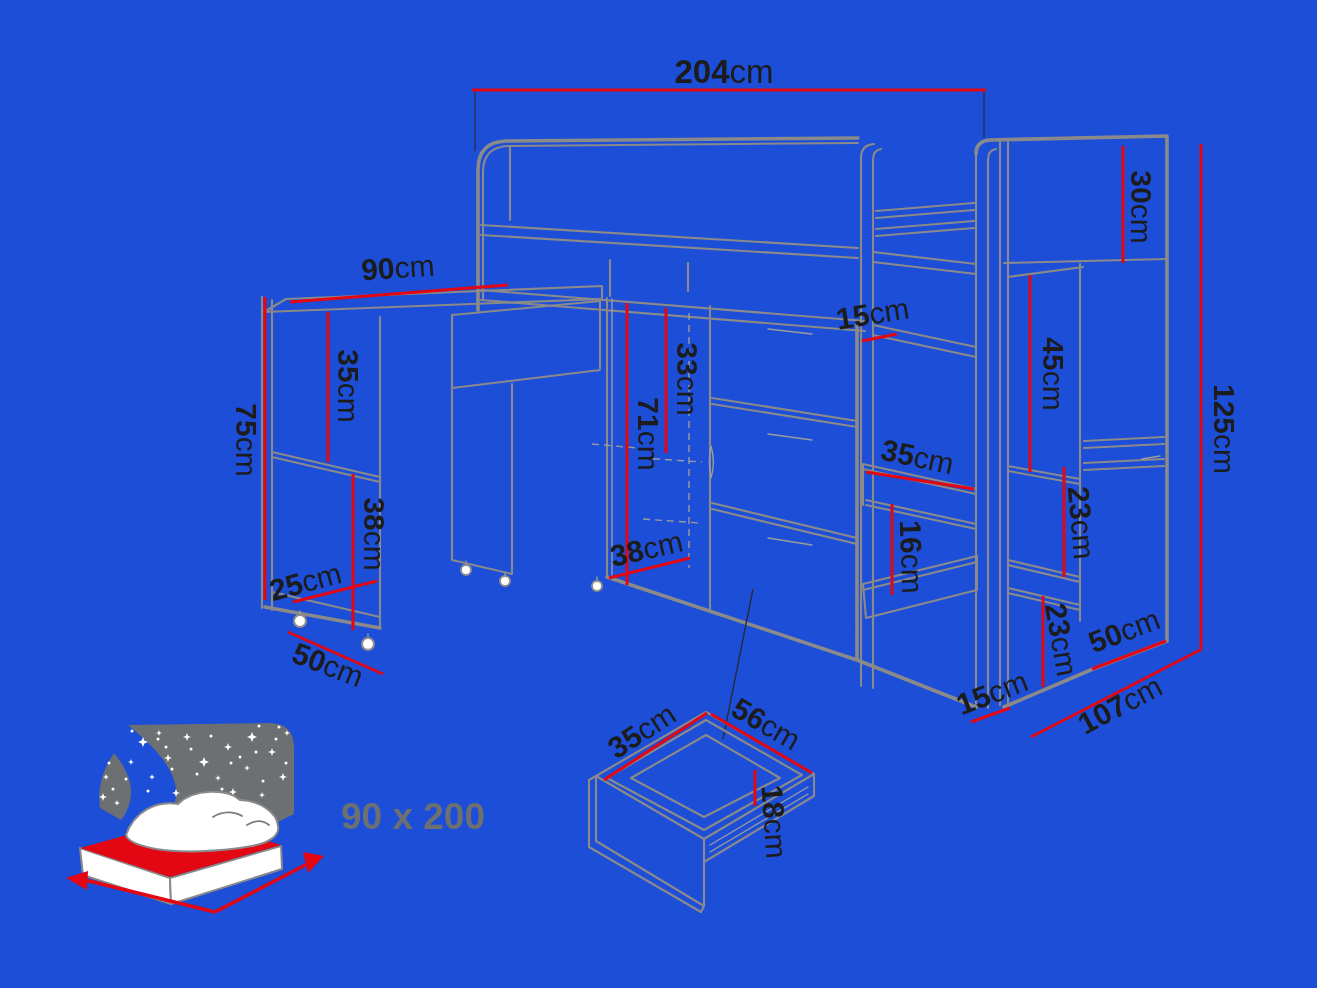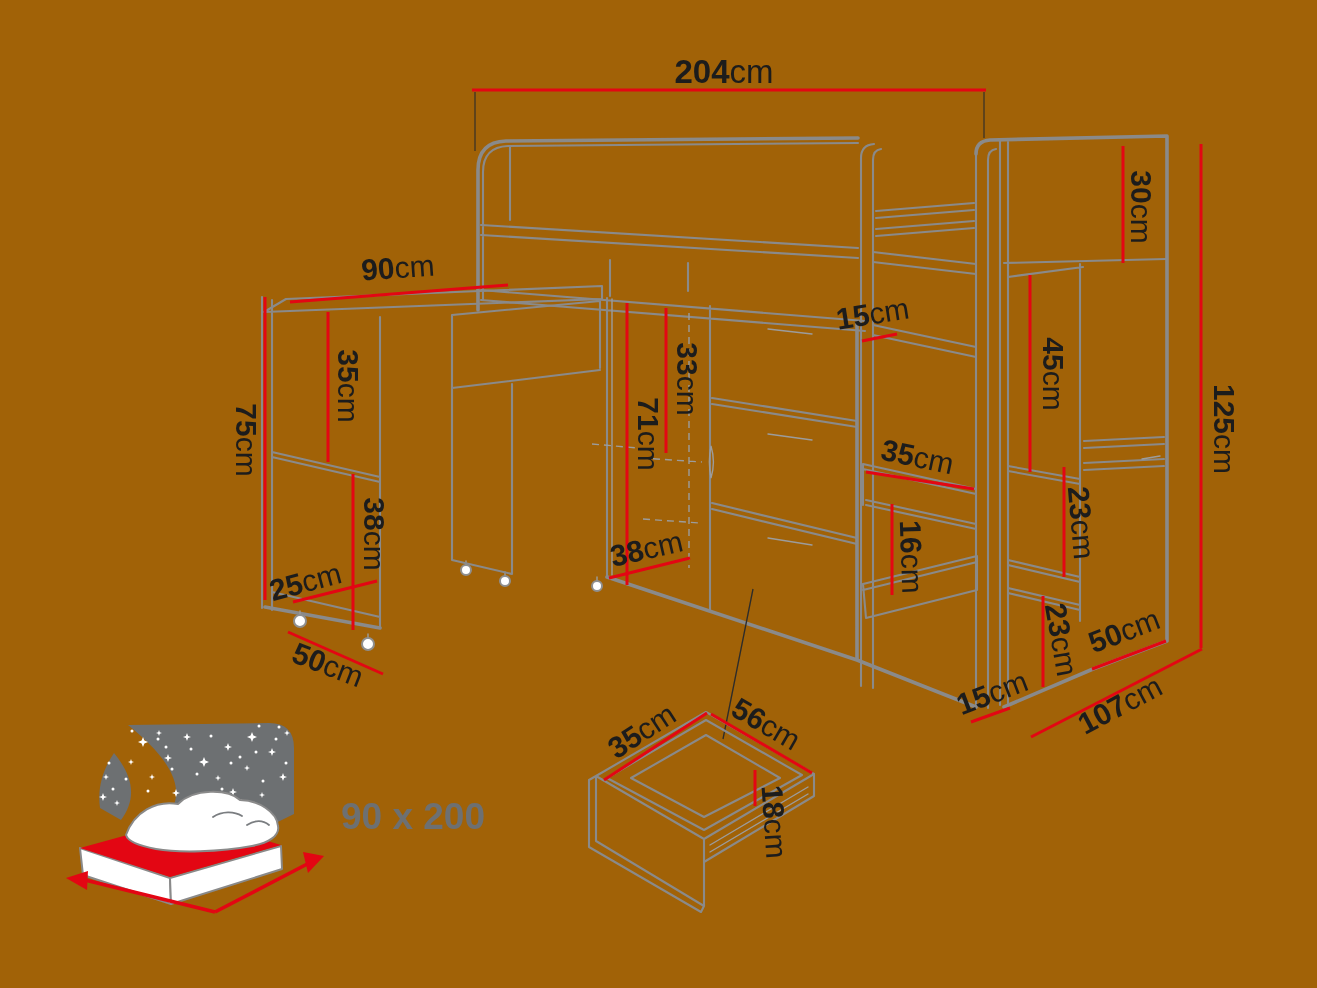--- a/index.html
+++ b/index.html
@@ -1,16 +1,16 @@
 <!DOCTYPE html>
 <html style="--dimension_red: #e30613; --furniture_line: #8a8a8a; --label_text: #1c1c1c; --icon_gray: #6d7072; --extension_line: #2b2b2b;"><head>
 <meta charset="utf-8">
 <style>
   html,body{margin:0;padding:0;background:#fff}
-  .stage{position:relative;width:1317px;height:988px;background:#a16207;overflow:hidden}
+  .stage{position:relative;width:1317px;height:988px;background:#1d4ed8;overflow:hidden}
   svg{display:block}
   .thick{stroke:var(--furniture_line,#8a8a8a);stroke-width:3.6;fill:none;stroke-linecap:round;stroke-linejoin:round}
   .med{stroke:var(--furniture_line,#8f8f8f);stroke-width:2.1;fill:none;stroke-linecap:round;stroke-linejoin:round}
   .thin{stroke:#9c9c9c;stroke-width:1.4;fill:none;stroke-linecap:round}
   .dash{stroke:#9c9c9c;stroke-width:1.4;fill:none;stroke-dasharray:7 5}
   .red{stroke:var(--dimension_red,#e30613);stroke-width:3;fill:none}
   .redthick{stroke:var(--dimension_red,#e30613);stroke-width:3.6;fill:none}
   .redfill{fill:var(--dimension_red,#e30613);stroke:none}
   .ext{stroke:var(--extension_line,#2b2b2b);stroke-width:1.1;fill:none}
   .leader{stroke:var(--extension_line,#2b2b2b);stroke-width:1.3;fill:none}

